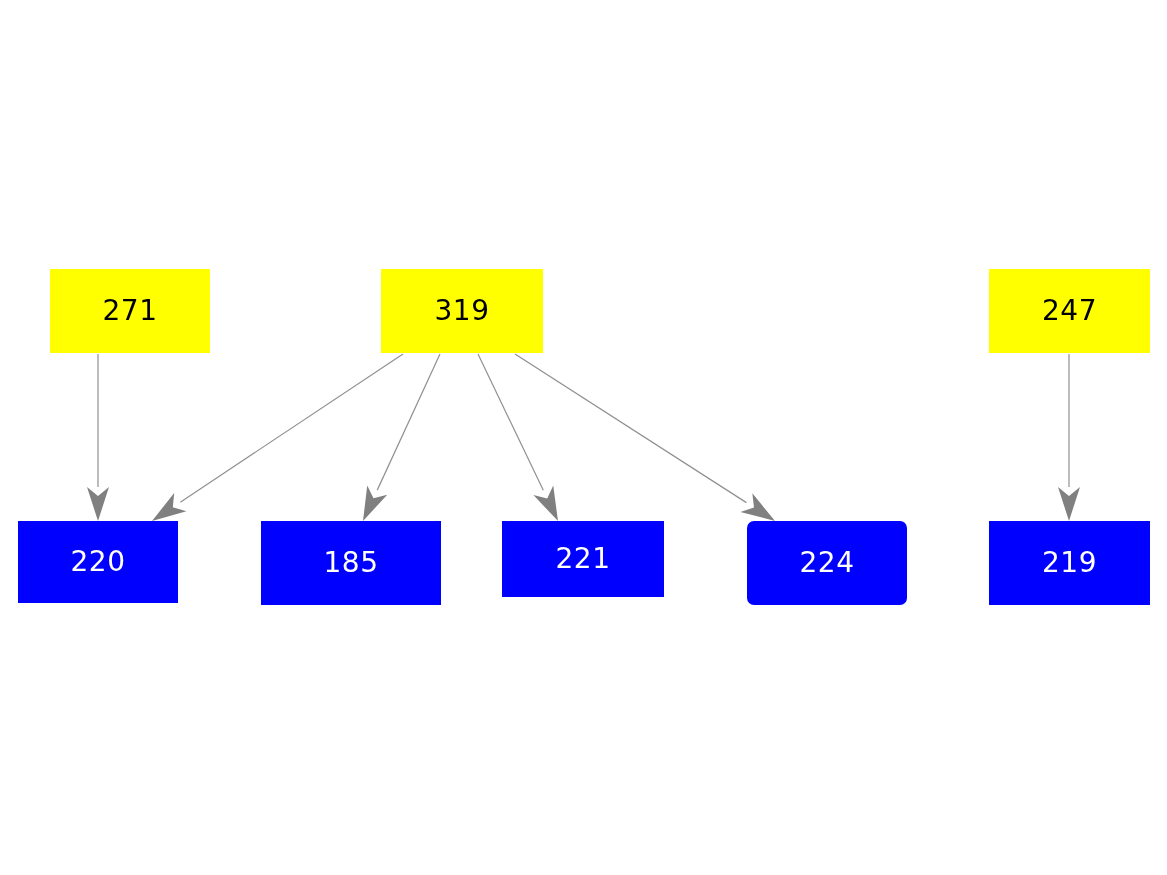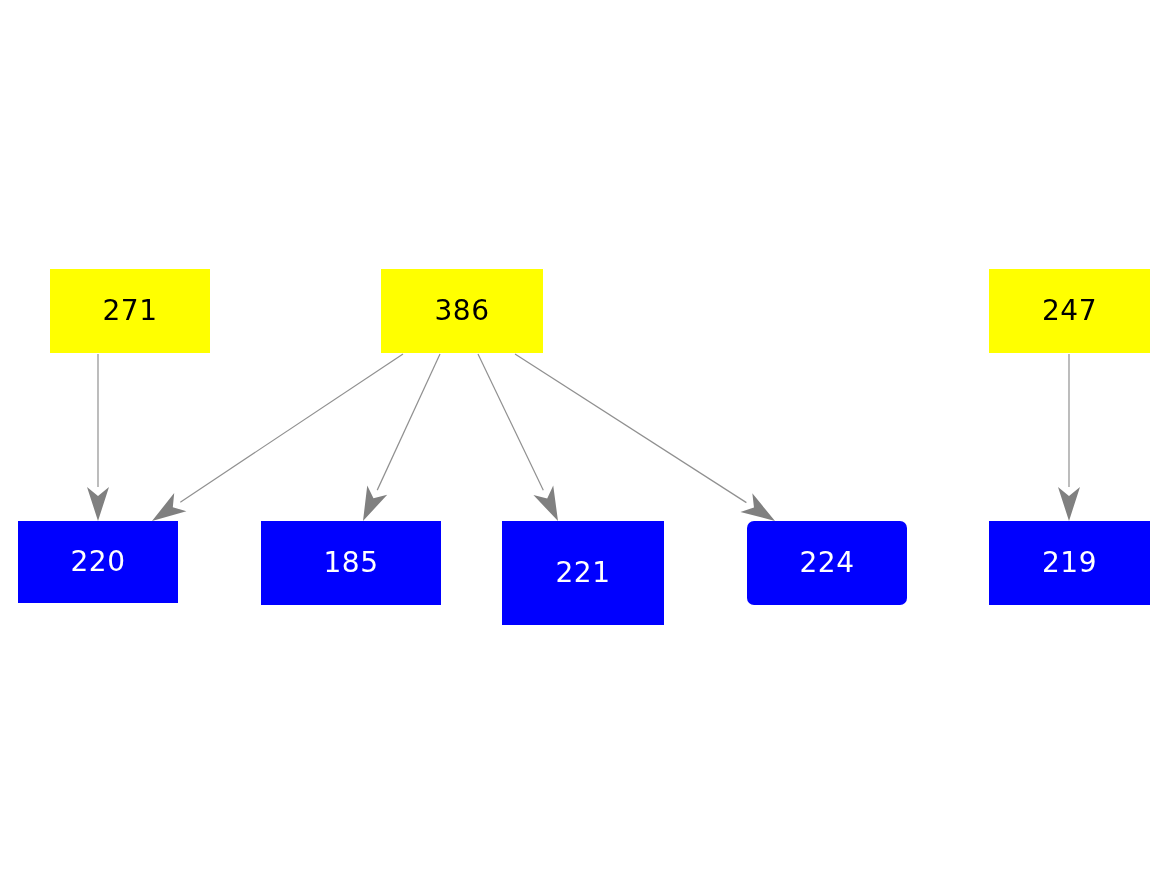--- a/index.html
+++ b/index.html
@@ -80,32 +80,32 @@
         <line x1="1069" y1="354" x2="1069" y2="487" stroke="#909090" stroke-width="1.2"></line>
         <polygon points="1069.00,521.00 1058.00,487.00 1069.00,496.00 1080.00,487.00" fill="#808080"></polygon>
       </g>
     </svg>
 
   <div id="node-layer">
       <div class="node yellow" style="left: 18px; top: 269px; width: 160px; height: 84px; background: rgb(255, 255, 0); color: rgb(0, 0, 0); margin-left: 32px;">
         <span class="node-label">271</span>
       </div>
       <div class="node yellow" style="left: 381px; top: 269px; width: 162px; height: 84px; background: rgb(255, 255, 0); color: rgb(0, 0, 0);">
-        <span class="node-label">386</span>
+        <span class="node-label">319</span>
       </div>
       <div class="node yellow" style="left: 989px; top: 269px; width: 161px; height: 84px; background: rgb(255, 255, 0); color: rgb(0, 0, 0); align-items: center;">
         <span class="node-label">247</span>
       </div>
       <div class="node blue" style="left: 18px; top: 521px; width: 160px; height: 82px; background: rgb(0, 0, 255); color: rgb(255, 255, 255);">
         <span class="node-label">220</span>
       </div>
       <div class="node blue" style="left: 261px; top: 521px; width: 180px; height: 84px; background: rgb(0, 0, 255); color: rgb(255, 255, 255);">
         <span class="node-label">185</span>
       </div>
-      <div class="node blue" style="left: 502px; top: 521px; width: 162px; height: 104px; background: rgb(0, 0, 255); color: rgb(255, 255, 255);">
+      <div class="node blue" style="left: 502px; top: 521px; width: 162px; height: 76px; background: rgb(0, 0, 255); color: rgb(255, 255, 255);">
         <span class="node-label">221</span>
       </div>
       <div class="node blue" style="left: 747px; top: 521px; width: 160px; height: 84px; background: rgb(0, 0, 255); color: rgb(255, 255, 255); border-radius: 7px;">
         <span class="node-label">224</span>
       </div>
       <div class="node blue" style="left: 989px; top: 521px; width: 161px; height: 84px; background: rgb(0, 0, 255); color: rgb(255, 255, 255);">
         <span class="node-label">219</span>
       </div>
     </div>
 

